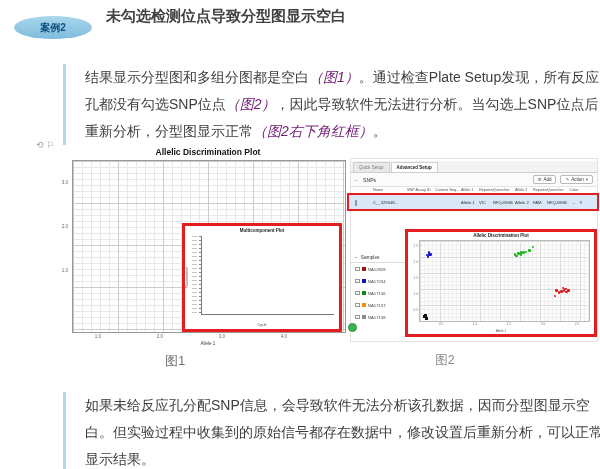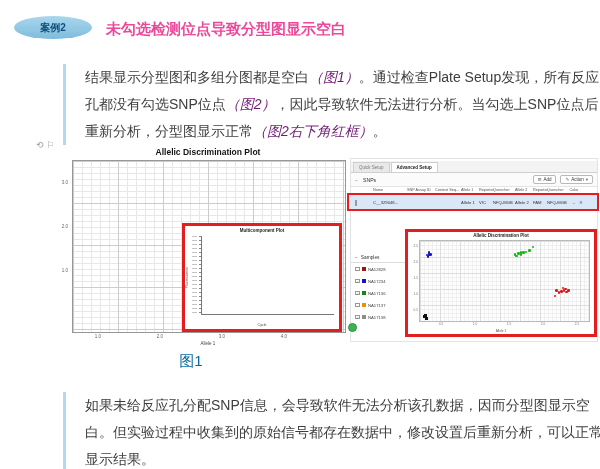--- a/index.html
+++ b/index.html
@@ -3,21 +3,21 @@
 <meta charset="utf-8">
 <style>
   html,body{margin:0;padding:0;background:#fff;}
   .page{position:relative;width:600px;height:469px;background:#fff;overflow:hidden;
         font-family:"Liberation Sans",sans-serif;}
 
   
   .badge{position:absolute;left:14px;top:16px;width:78px;height:23px;border-radius:50%;
          background:linear-gradient(#a9d6ec,#7fbcdd);color:#0d4e7c;font-weight:bold;
          font-size:10px;display:flex;align-items:center;justify-content:center;}
-  .title{position:absolute;left:106px;top:20px;font-size:15px;font-weight:bold;color:#ec4899;}
+  .title{position:absolute;left:106px;top:7px;font-size:15px;font-weight:bold;color:#404040;}
 
   
   .para{position:absolute;left:63px;width:520px;border-left:3px solid #b5d9ec;
         padding-left:19px;font-size:14px;line-height:27px;color:#3d3d3d;}
   .p1{top:64px;min-height:78px;}
   .p2{top:392px;min-height:56px;}
   .para .ref{color:#701a75;font-style:italic;}
 
   
   .figs{position:absolute;left:0;top:138px;width:600px;height:240px;}
@@ -42,22 +42,22 @@
   .ins-title{margin-top:2px;text-align:center;font-size:4.5px;font-weight:bold;color:#222;}
   .ins-ynums{position:absolute;left:7px;top:10px;bottom:14px;width:5px;
              background:repeating-linear-gradient(to bottom,#c4c4c4 0 1px,transparent 1px 4px);}
   .ins-yticks{position:absolute;left:14px;top:10px;bottom:14px;width:2px;
               background:repeating-linear-gradient(to bottom,#8a8a8a 0 1px,transparent 1px 4px);}
   .ins-plot{position:absolute;left:16px;top:10px;right:5px;bottom:14px;
             border-left:1px solid #777;border-bottom:1px solid #777;background:#fff;}
   .ins-ylabel{position:absolute;left:0px;top:62px;transform:rotate(-90deg);
               transform-origin:left top;font-size:3.5px;color:#444;}
   .ins-xlabel{position:absolute;left:0;right:0;bottom:2px;text-align:center;font-size:3.5px;color:#444;}
-  .f1-cap{position:absolute;left:16px;top:214px;width:290px;text-align:center;
-          font-size:15px;color:#0369a1;}
+  .f1-cap{position:absolute;left:0;top:214px;width:290px;text-align:center;
+          font-size:13px;color:#737373;}
 
   
   .f2{position:absolute;left:350px;top:20px;width:248px;height:184px;box-sizing:border-box;
       border:1px solid #e3e3e3;background:#fff;}
   .f2-tabs{position:absolute;left:0;top:2px;width:100%;height:12px;border-bottom:1px solid #cfcfcf;
            background:#f3f3f3;display:flex;align-items:flex-end;padding-left:2px;box-sizing:border-box;}
   .tab{font-size:4.5px;padding:2px 5px;border:1px solid #cfcfcf;border-bottom:none;color:#7a7a7a;
        background:#e9e9e9;margin-right:1px;}
   .tab.active{background:#fff;color:#1c1c1c;font-weight:bold;}
   .f2-toolbar{position:absolute;left:0;top:14px;width:100%;height:14px;background:#fbfbfb;
@@ -270,17 +270,18 @@
         </div>
         <span class="p2-xt" style="left:28px">0.5</span>
         <span class="p2-xt" style="left:62px">1.0</span>
         <span class="p2-xt" style="left:96px">1.5</span>
         <span class="p2-xt" style="left:130px">2.0</span>
         <span class="p2-xt" style="left:164px">2.5</span>
         <div class="p2-xlabel">Allele 1</div>
       </div>
     </div>
 
+    <div class="f2-cap">图2</div>
   </div>
 
   <div class="para p2">如果未给反应孔分配SNP信息，会导致软件无法分析该孔数据，因而分型图显示空白。但实验过程中收集到的原始信号都存在数据中，修改设置后重新分析，可以正常显示结果。</div>
 
 </div>
 
 </body></html>

